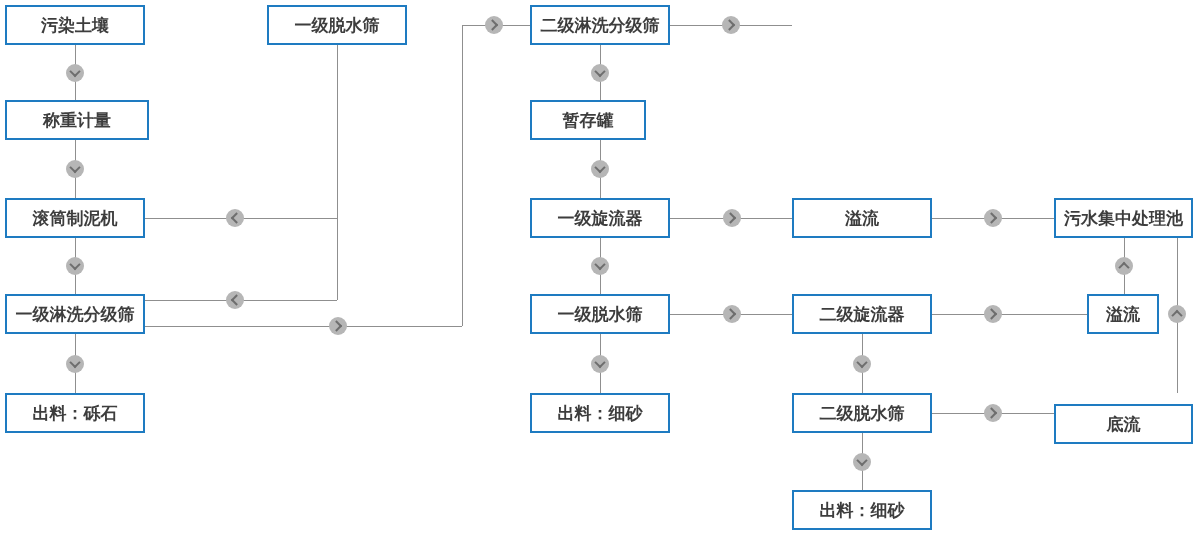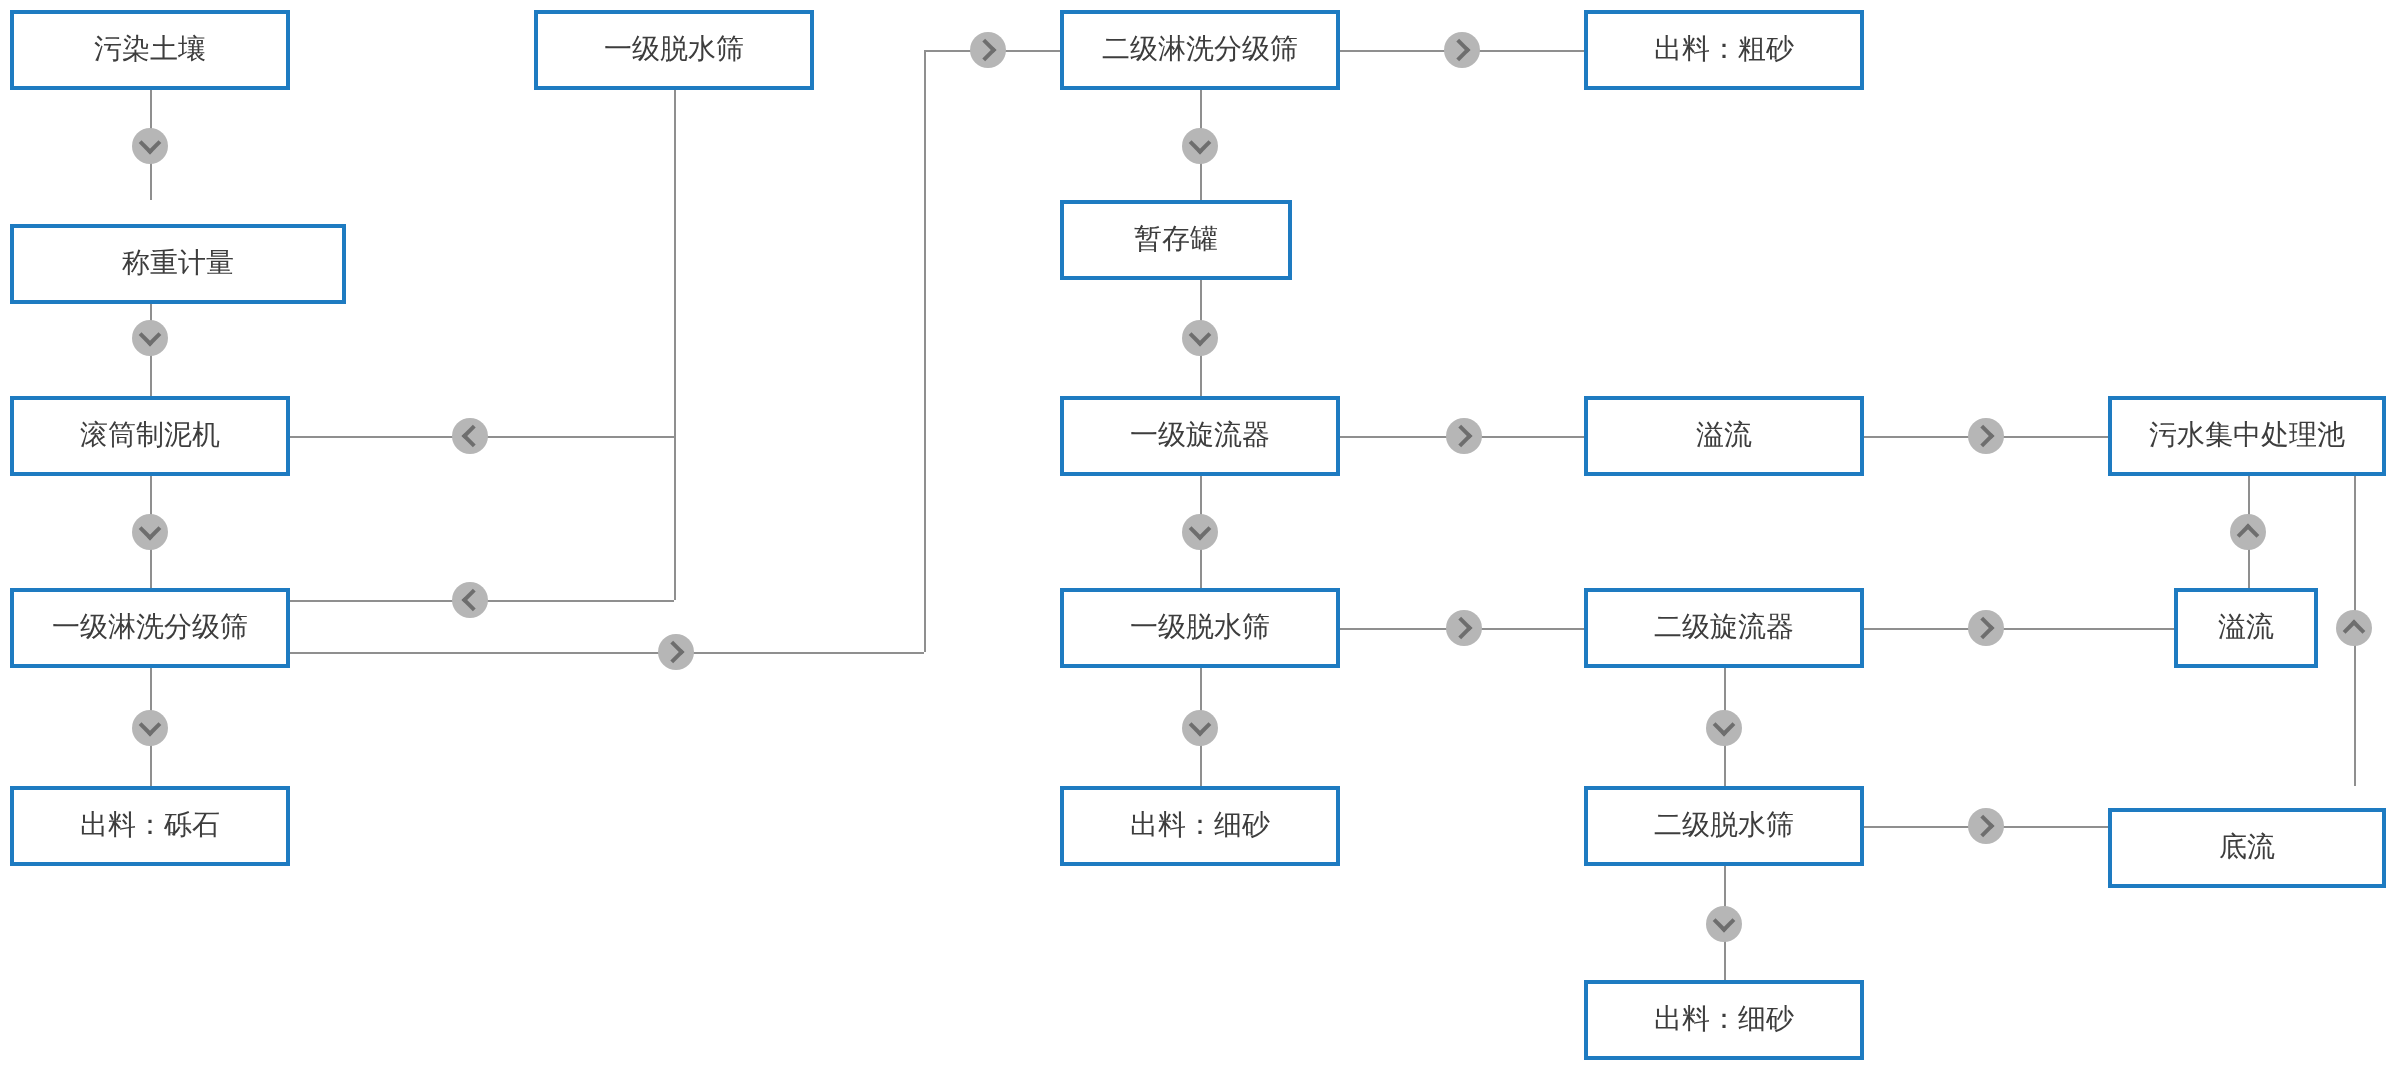--- a/index.html
+++ b/index.html
@@ -16,27 +16,28 @@
     background: var(--canvas-bg, #ffffff);
     overflow: hidden;
   }
   .node {
     position: absolute;
     box-sizing: border-box;
     height: 40px;
     background: var(--box-bg, #ffffff);
     border: 2px solid var(--box-border, #1e7bc1);
     color: var(--box-text, #3d3d3d);
-    font-size: 14px;
+    font-size: 17px;
     display: flex;
     align-items: center;
     justify-content: center;
     white-space: nowrap;
     z-index: 1;
     cursor: default;
+    font-weight: bold;
   }
   .hline, .vline {
     position: absolute;
     background: var(--line, #8f8f8f);
     z-index: 0;
   }
   .hline { height: 1px; }
   .vline { width: 1px; }
   .marker {
     position: absolute;
@@ -110,27 +111,26 @@
   <div class="marker d-right" style="left:732px;top:314px"></div>
   <div class="marker d-right" style="left:993px;top:314px"></div>
   <div class="marker d-up" style="left:1124px;top:266px"></div>
   <div class="marker d-down" style="left:600px;top:364px"></div>
   <div class="marker d-down" style="left:862px;top:364px"></div>
   <div class="marker d-right" style="left:993px;top:413px"></div>
   <div class="marker d-up" style="left:1177px;top:314px"></div>
   <div class="marker d-down" style="left:862px;top:462px"></div>
 
   <div class="node" style="left:5px;top:5px;width:140px">污染土壤</div>
-  <div class="node" style="left:5px;top:112px;width:168px">称重计量</div>
+  <div class="node" style="left:5px;top:100px;width:144px">称重计量</div>
   <div class="node" style="left:5px;top:198px;width:140px">滚筒制泥机</div>
   <div class="node" style="left:5px;top:294px;width:140px">一级淋洗分级筛</div>
   <div class="node" style="left:5px;top:393px;width:140px">出料：砾石</div>
   <div class="node" style="left:267px;top:5px;width:140px">一级脱水筛</div>
   <div class="node" style="left:530px;top:5px;width:140px">二级淋洗分级筛</div>
-  <div class="node" style="left:792px;top:5px;width:140px">出料：粗砂</div>
   <div class="node" style="left:530px;top:100px;width:116px">暂存罐</div>
   <div class="node" style="left:530px;top:198px;width:140px">一级旋流器</div>
   <div class="node" style="left:792px;top:198px;width:140px">溢流</div>
   <div class="node" style="left:1054px;top:198px;width:139px">污水集中处理池</div>
   <div class="node" style="left:530px;top:294px;width:140px">一级脱水筛</div>
   <div class="node" style="left:792px;top:294px;width:140px">二级旋流器</div>
   <div class="node" style="left:1087px;top:294px;width:72px">溢流</div>
   <div class="node" style="left:530px;top:393px;width:140px">出料：细砂</div>
   <div class="node" style="left:792px;top:393px;width:140px">二级脱水筛</div>
   <div class="node" style="left:1054px;top:404px;width:139px">底流</div>

